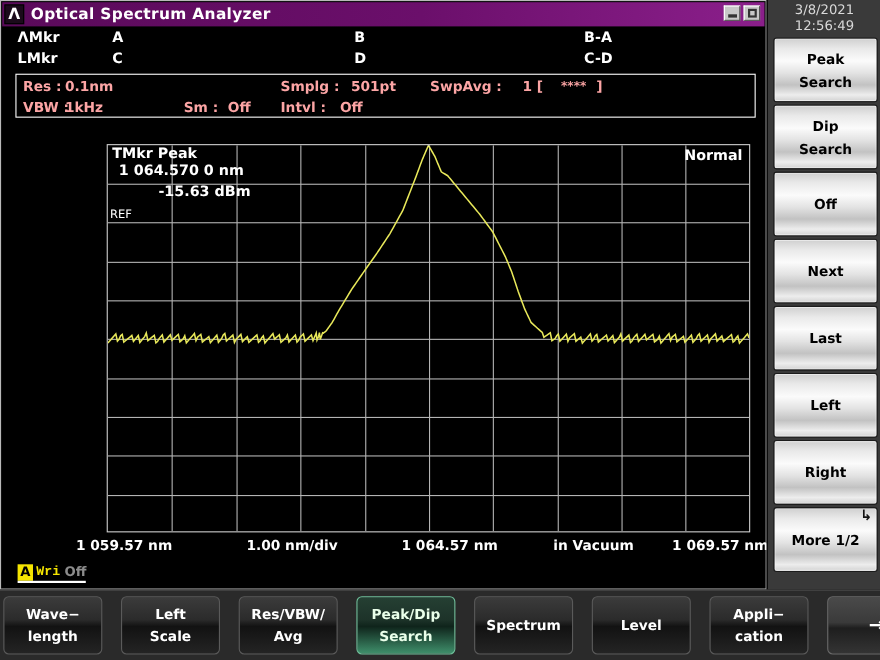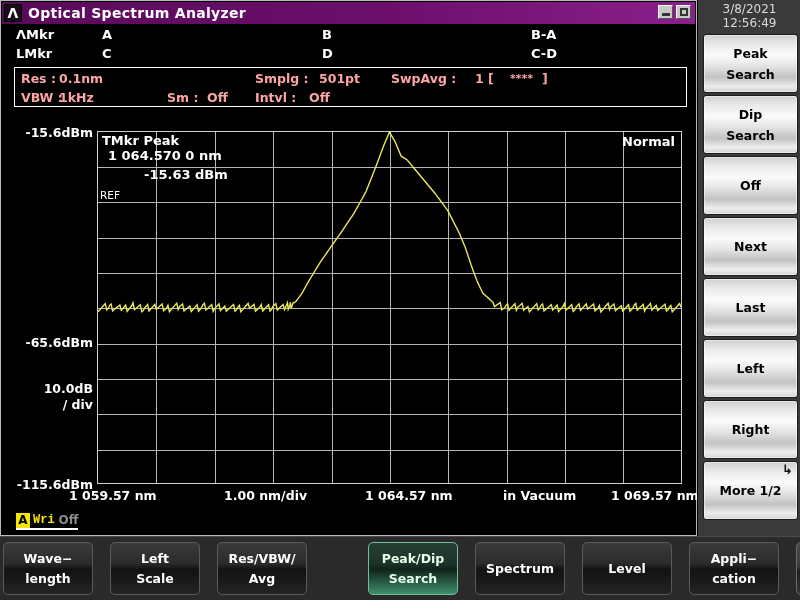--- a/index.html
+++ b/index.html
@@ -155,21 +155,20 @@
     background: linear-gradient(to bottom, #3b3b3b 0%, #2b2b2b 40%, #121212 52%, #242424 100%);
     color: #ffffff; font-size: 12.5px; font-weight: bold;
     font-family: "DejaVu Sans", sans-serif;
     display: flex; flex-direction: column; align-items: center; justify-content: center;
     line-height: 20px;
   }
   .menu-btn.active {
     background: linear-gradient(to bottom, #253f33 0%, #1d3329 40%, #0f241b 52%, #3f8f6b 100%);
     border-color: #6fbf9a;
     color: #eaffea;
-    margin-left: 44px;
   }
   .menu-btn.nav {
     background: linear-gradient(to bottom, #4a4a4a 0%, #3a3a3a 45%, #1e1e1e 55%, #343434 100%);
     border-color: #6a6a6a;
     font-size: 17px;
   }
 </style>
 </head>
 <body>
 
@@ -221,27 +220,20 @@
         <span class="set-c" style="left:44px">1kHz</span>
         <span class="set-c" style="left:152px">Sm :</span>
         <span class="set-c" style="left:192px">Off</span>
         <span class="set-c" style="left:240px">Intvl :</span>
         <span class="set-c" style="left:294px">Off</span>
       </div>
     </div>
 
     <div id="plot-wrap">
 
-      <div id="y-labels">
-        <span class="ylab" style="top:12px">-15.6dBm</span>
-        <span class="ylab" style="top:222px">-65.6dBm</span>
-        <span class="ylab" style="top:268px">10.0dB</span>
-        <span class="ylab" style="top:284px">/ div</span>
-        <span class="ylab" style="top:364px">-115.6dBm</span>
-      </div>
 
       <div id="grid">
 
         <div class="gl-v" style="left:58px"></div>
         <div class="gl-v" style="left:117px"></div>
         <div class="gl-v" style="left:175px"></div>
         <div class="gl-v" style="left:234px"></div>
         <div class="gl-v" style="left:292px"></div>
         <div class="gl-v" style="left:350px"></div>
         <div class="gl-v" style="left:409px"></div>

